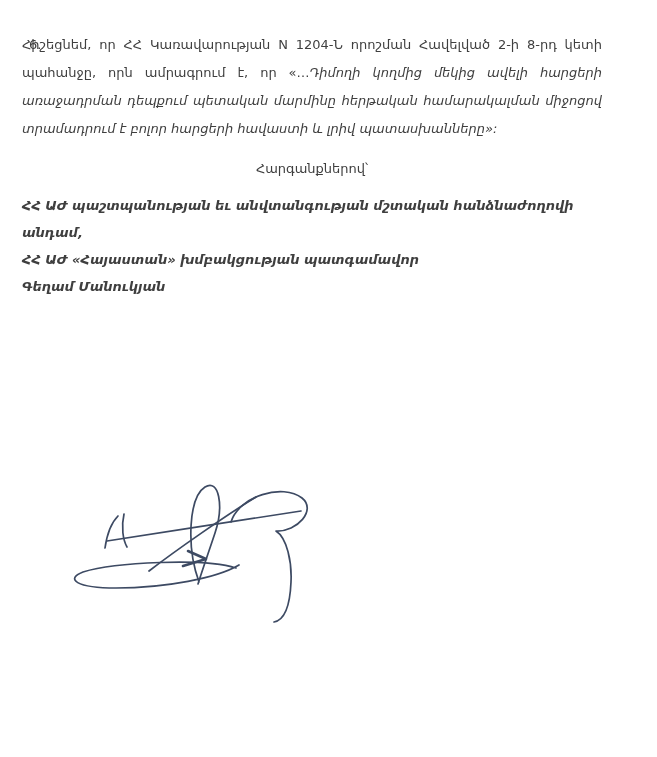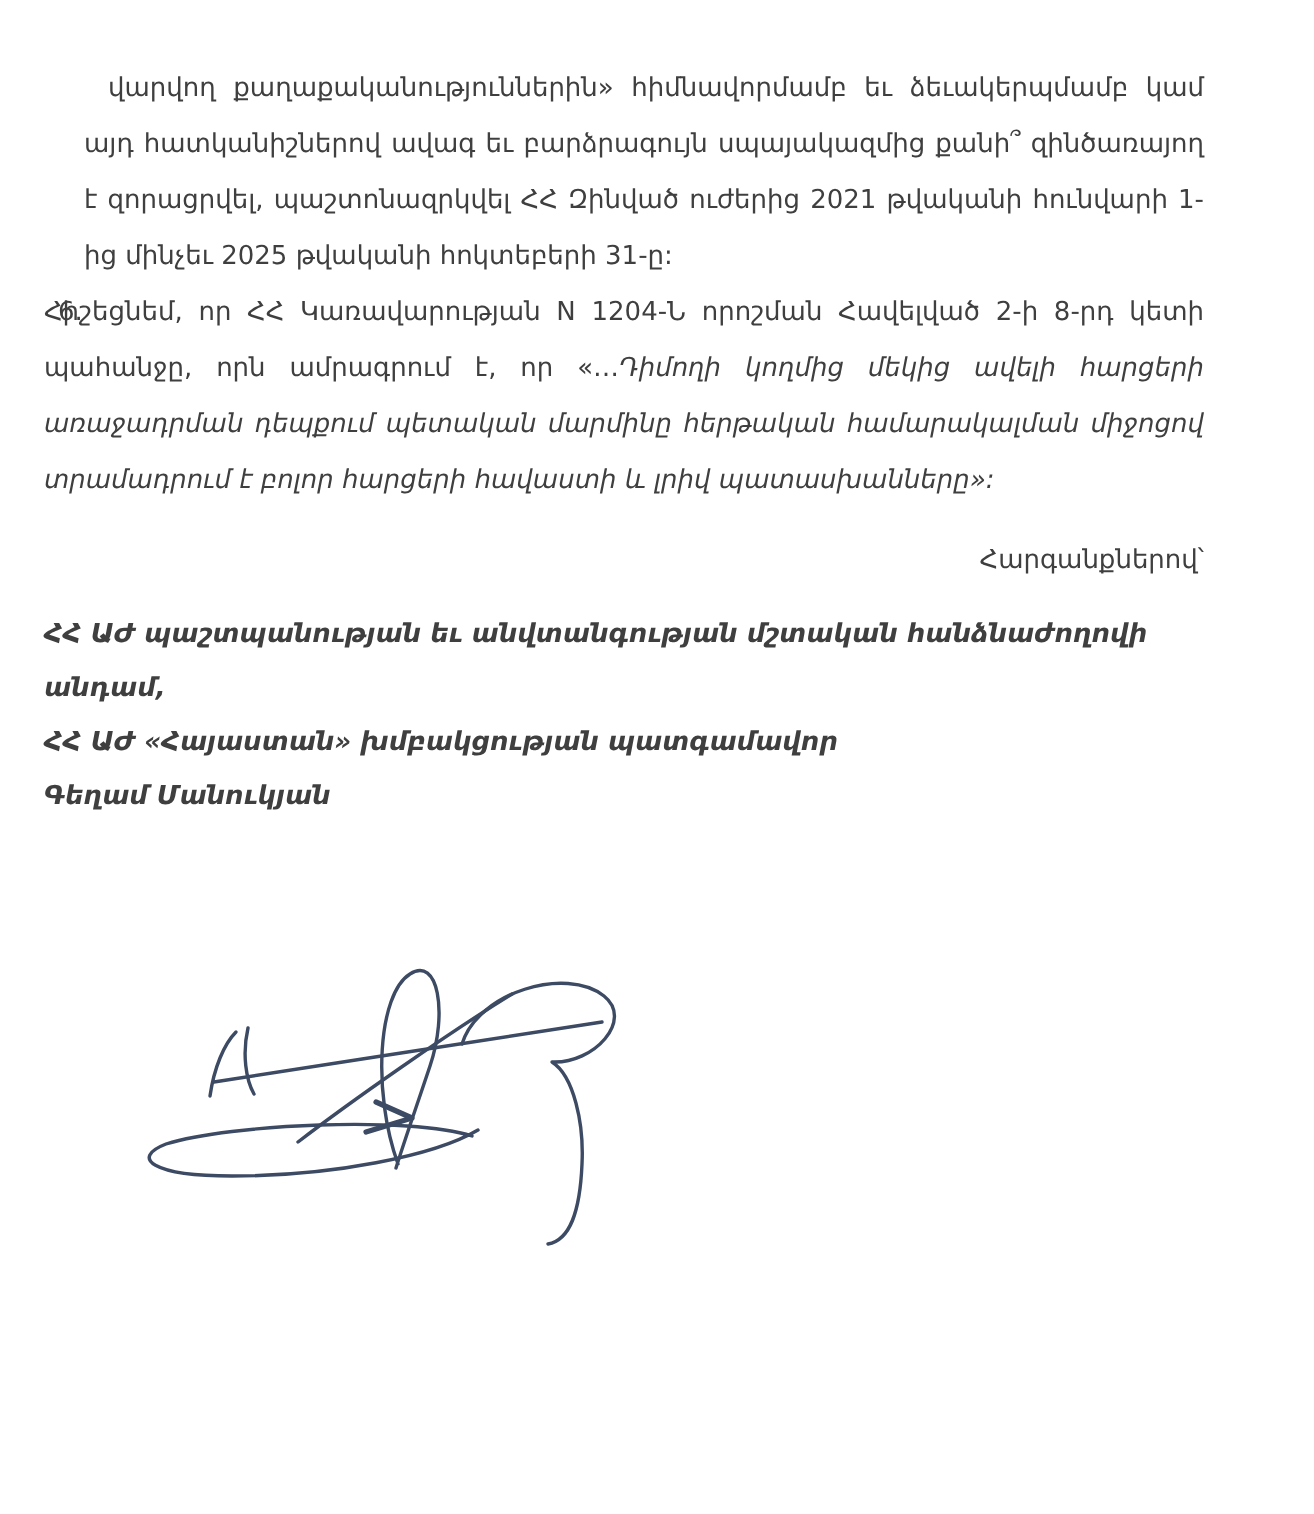--- a/index.html
+++ b/index.html
@@ -14,38 +14,37 @@
     font-size: 13px;
     line-height: 28px;
     color: #3f3f3f;
     overflow: hidden;
   }
   p { margin: 0; text-align: justify; }
   .p-cont { margin-left: 20px; text-indent: 12px; }
   .p-item { margin-left: 32px; position: relative; }
   .p-item .num { position: absolute; left: -25px; top: 0; text-indent: 0; }
   .quote-italic { font-style: italic; }
-  .salutation { margin-top: 12px; text-align: right; }
+  .salutation { margin-top: 12px; text-align: center; }
   .closing { margin-top: 9px; font-weight: bold; font-style: italic; line-height: 27px; }
   .closing div { text-align: left; }
   .signature {
     position: absolute;
     left: 55px;
     top: 470px;
     width: 282px;
     height: 162px;
     pointer-events: none;
   }
 </style>
 </head>
 <body>
 
 <div class="page">
 
-  <p class="p-cont">վարվող քաղաքականություններին» հիմնավորմամբ եւ ձեւակերպմամբ կամ այդ հատկանիշներով ավագ եւ բարձրագույն սպայակազմից քանի՞ զինծառայող է զորացրվել, պաշտոնազրկվել ՀՀ Զինված ուժերից 2021 թվականի հունվարի 1-ից մինչեւ 2025 թվականի հոկտեբերի 31-ը:</p>
 
   <p class="p-item">
     <span class="num">6.</span>
   </p>
 
   <p>
     <span>Հիշեցնեմ, որ ՀՀ Կառավարության N 1204-Ն որոշման Հավելված 2-ի 8-րդ կետի պահանջը, որն ամրագրում է, որ «…</span><span class="quote-italic">Դիմողի կողմից մեկից ավելի հարցերի առաջադրման դեպքում պետական մարմինը հերթական համարակալման միջոցով տրամադրում է բոլոր հարցերի հավաստի և լրիվ պատասխանները</span><span class="quote-italic">»:</span>
   </p>
 
 

